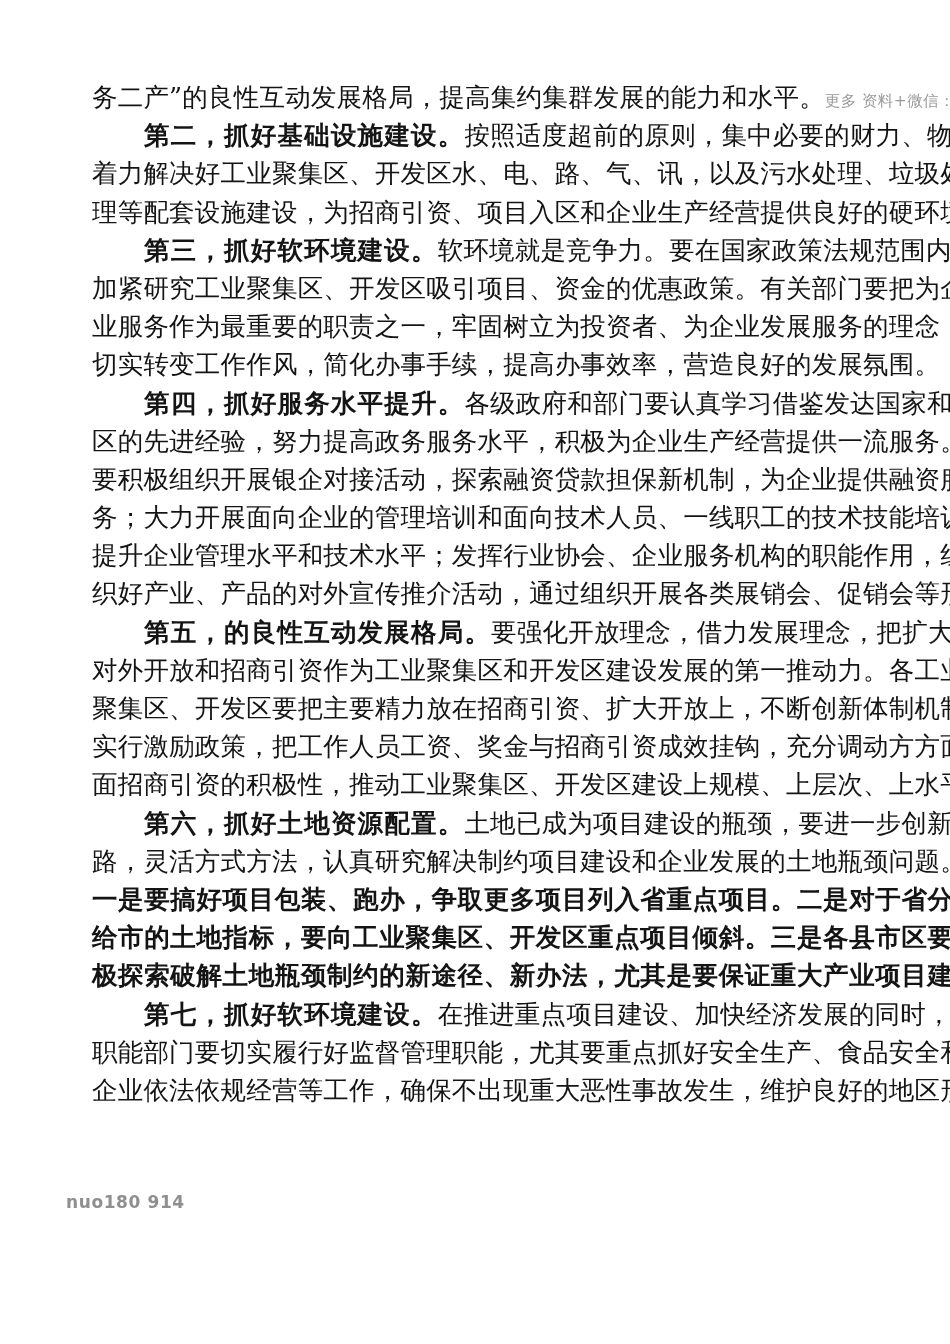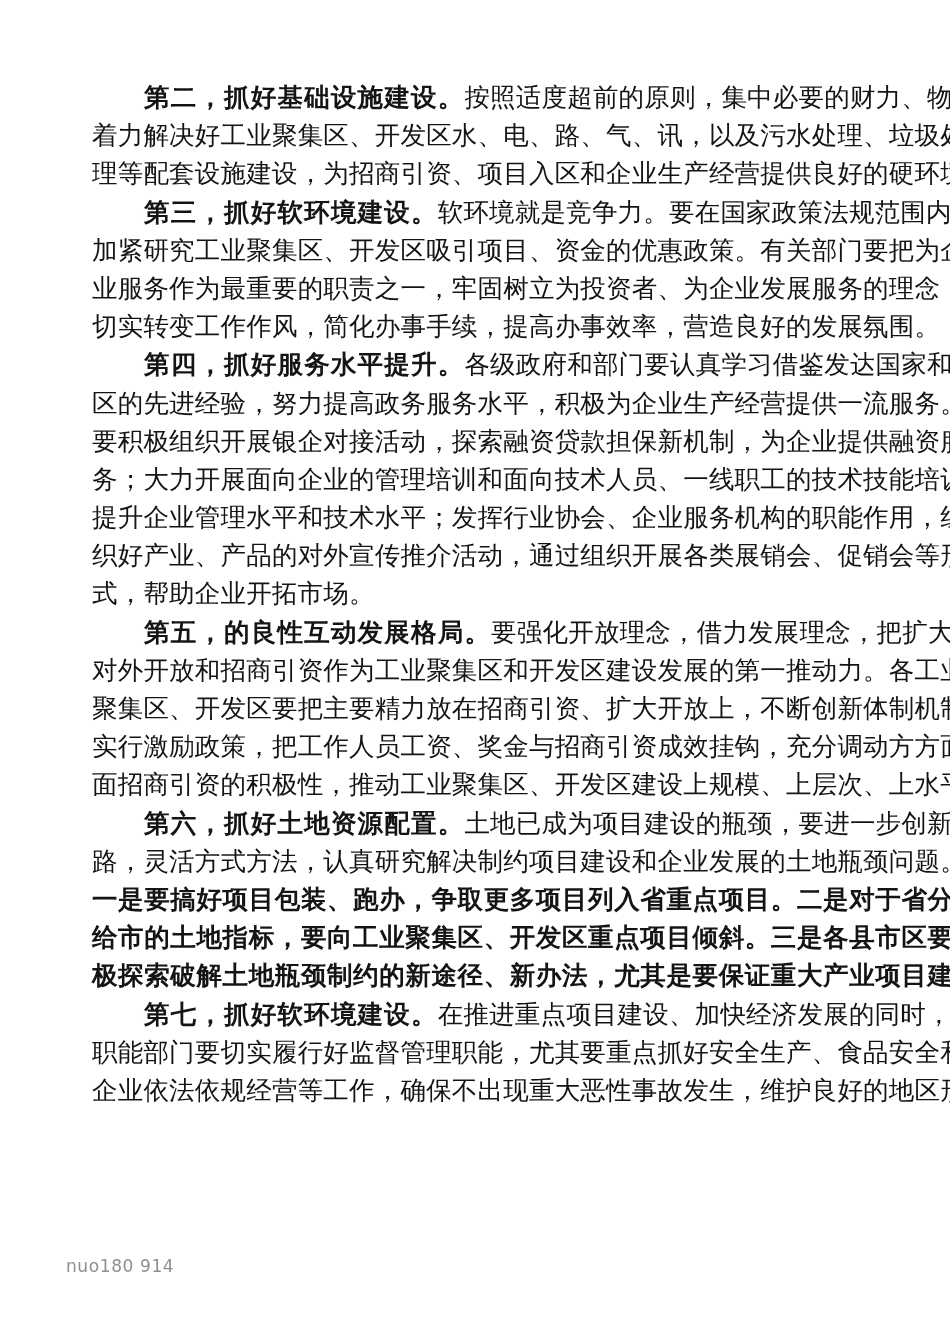--- a/index.html
+++ b/index.html
@@ -71,33 +71,35 @@
     color: #9a9a9a;
     font-size: 15.5px;
     font-family: "DejaVu Sans", "Liberation Sans", sans-serif;
     letter-spacing: 0.4px;
     font-weight: normal;
   }
 
   .wm-foot {
     position: absolute;
     left: 66px;
-    top: 1256px;
+    top: 1192px;
     color: #8f8f8f;
     font-size: 17px;
     font-family: "DejaVu Sans", "Liberation Sans", sans-serif;
     letter-spacing: 0.6px;
     white-space: nowrap;
+    font-weight: bold;
   }
 </style>
 </head>
 <body>
 
 <div class="page">
   <div class="doc-body" id="doc-body">
+      <div class="line flow"><span class="">务二产”的良性互动发展格局，提高集约集群发展的能力和水平。</span><span class="wm">更多 资料+微信：</span></div>
       <div class="line flow"><span class="indent">&nbsp;</span><span class="bold-head">第二，抓好基础设施建设。</span><span class="">按照适度超前的原则，集中必要的财力、物力，</span></div>
       <div class="line just">
         <span class="" style="display: contents;"><span class="ch">着</span><span class="ch">力</span><span class="ch">解</span><span class="ch">决</span><span class="ch">好</span><span class="ch">工</span><span class="ch">业</span><span class="ch">聚</span><span class="ch">集</span><span class="ch">区</span><span class="ch">、</span><span class="ch">开</span><span class="ch">发</span><span class="ch">区</span><span class="ch">水</span><span class="ch">、</span><span class="ch">电</span><span class="ch">、</span><span class="ch">路</span><span class="ch">、</span><span class="ch">气</span><span class="ch">、</span><span class="ch">讯</span><span class="ch">，</span><span class="ch">以</span><span class="ch">及</span><span class="ch">污</span><span class="ch">水</span><span class="ch">处</span><span class="ch">理</span><span class="ch">、</span><span class="ch">垃</span><span class="ch">圾</span><span class="ch">处</span></span>
       </div>
       <div class="line just">
         <span class="" style="display: contents;"><span class="ch">理</span><span class="ch">等</span><span class="ch">配</span><span class="ch">套</span><span class="ch">设</span><span class="ch">施</span><span class="ch">建</span><span class="ch">设</span><span class="ch">，</span><span class="ch">为</span><span class="ch">招</span><span class="ch">商</span><span class="ch">引</span><span class="ch">资</span><span class="ch">、</span><span class="ch">项</span><span class="ch">目</span><span class="ch">入</span><span class="ch">区</span><span class="ch">和</span><span class="ch">企</span><span class="ch">业</span><span class="ch">生</span><span class="ch">产</span><span class="ch">经</span><span class="ch">营</span><span class="ch">提</span><span class="ch">供</span><span class="ch">良</span><span class="ch">好</span><span class="ch">的</span><span class="ch">硬</span><span class="ch">环</span><span class="ch">境</span></span>
       </div>
       <div class="line flow"><span class="indent">&nbsp;</span><span class="bold-head">第三，抓好软环境建设。</span><span class="">软环境就是竞争力。要在国家政策法规范围内，</span></div>
       <div class="line just">
         <span class="" style="display: contents;"><span class="ch">加</span><span class="ch">紧</span><span class="ch">研</span><span class="ch">究</span><span class="ch">工</span><span class="ch">业</span><span class="ch">聚</span><span class="ch">集</span><span class="ch">区</span><span class="ch">、</span><span class="ch">开</span><span class="ch">发</span><span class="ch">区</span><span class="ch">吸</span><span class="ch">引</span><span class="ch">项</span><span class="ch">目</span><span class="ch">、</span><span class="ch">资</span><span class="ch">金</span><span class="ch">的</span><span class="ch">优</span><span class="ch">惠</span><span class="ch">政</span><span class="ch">策</span><span class="ch">。</span><span class="ch">有</span><span class="ch">关</span><span class="ch">部</span><span class="ch">门</span><span class="ch">要</span><span class="ch">把</span><span class="ch">为</span><span class="ch">企</span></span>
@@ -117,21 +119,20 @@
       </div>
       <div class="line just">
         <span class="" style="display: contents;"><span class="ch">务</span><span class="ch">；</span><span class="ch">大</span><span class="ch">力</span><span class="ch">开</span><span class="ch">展</span><span class="ch">面</span><span class="ch">向</span><span class="ch">企</span><span class="ch">业</span><span class="ch">的</span><span class="ch">管</span><span class="ch">理</span><span class="ch">培</span><span class="ch">训</span><span class="ch">和</span><span class="ch">面</span><span class="ch">向</span><span class="ch">技</span><span class="ch">术</span><span class="ch">人</span><span class="ch">员</span><span class="ch">、</span><span class="ch">一</span><span class="ch">线</span><span class="ch">职</span><span class="ch">工</span><span class="ch">的</span><span class="ch">技</span><span class="ch">术</span><span class="ch">技</span><span class="ch">能</span><span class="ch">培</span><span class="ch">训</span></span>
       </div>
       <div class="line just">
         <span class="" style="display: contents;"><span class="ch">提</span><span class="ch">升</span><span class="ch">企</span><span class="ch">业</span><span class="ch">管</span><span class="ch">理</span><span class="ch">水</span><span class="ch">平</span><span class="ch">和</span><span class="ch">技</span><span class="ch">术</span><span class="ch">水</span><span class="ch">平</span><span class="ch">；</span><span class="ch">发</span><span class="ch">挥</span><span class="ch">行</span><span class="ch">业</span><span class="ch">协</span><span class="ch">会</span><span class="ch">、</span><span class="ch">企</span><span class="ch">业</span><span class="ch">服</span><span class="ch">务</span><span class="ch">机</span><span class="ch">构</span><span class="ch">的</span><span class="ch">职</span><span class="ch">能</span><span class="ch">作</span><span class="ch">用</span><span class="ch">，</span><span class="ch">组</span></span>
       </div>
       <div class="line just">
         <span class="" style="display: contents;"><span class="ch">织</span><span class="ch">好</span><span class="ch">产</span><span class="ch">业</span><span class="ch">、</span><span class="ch">产</span><span class="ch">品</span><span class="ch">的</span><span class="ch">对</span><span class="ch">外</span><span class="ch">宣</span><span class="ch">传</span><span class="ch">推</span><span class="ch">介</span><span class="ch">活</span><span class="ch">动</span><span class="ch">，</span><span class="ch">通</span><span class="ch">过</span><span class="ch">组</span><span class="ch">织</span><span class="ch">开</span><span class="ch">展</span><span class="ch">各</span><span class="ch">类</span><span class="ch">展</span><span class="ch">销</span><span class="ch">会</span><span class="ch">、</span><span class="ch">促</span><span class="ch">销</span><span class="ch">会</span><span class="ch">等</span><span class="ch">形</span></span>
       </div>
-      <div class="line flow"><span class="">式，帮助企业开拓市场。</span></div>
       <div class="line flow"><span class="indent">&nbsp;</span><span class="bold-head">第五，的良性互动发展格局。</span><span class="">要强化开放理念，借力发展理念，把扩大对内</span></div>
       <div class="line just">
         <span class="" style="display: contents;"><span class="ch">对</span><span class="ch">外</span><span class="ch">开</span><span class="ch">放</span><span class="ch">和</span><span class="ch">招</span><span class="ch">商</span><span class="ch">引</span><span class="ch">资</span><span class="ch">作</span><span class="ch">为</span><span class="ch">工</span><span class="ch">业</span><span class="ch">聚</span><span class="ch">集</span><span class="ch">区</span><span class="ch">和</span><span class="ch">开</span><span class="ch">发</span><span class="ch">区</span><span class="ch">建</span><span class="ch">设</span><span class="ch">发</span><span class="ch">展</span><span class="ch">的</span><span class="ch">第</span><span class="ch">一</span><span class="ch">推</span><span class="ch">动</span><span class="ch">力</span><span class="ch">。</span><span class="ch">各</span><span class="ch">工</span><span class="ch">业</span></span>
       </div>
       <div class="line just">
         <span class="" style="display: contents;"><span class="ch">聚</span><span class="ch">集</span><span class="ch">区</span><span class="ch">、</span><span class="ch">开</span><span class="ch">发</span><span class="ch">区</span><span class="ch">要</span><span class="ch">把</span><span class="ch">主</span><span class="ch">要</span><span class="ch">精</span><span class="ch">力</span><span class="ch">放</span><span class="ch">在</span><span class="ch">招</span><span class="ch">商</span><span class="ch">引</span><span class="ch">资</span><span class="ch">、</span><span class="ch">扩</span><span class="ch">大</span><span class="ch">开</span><span class="ch">放</span><span class="ch">上</span><span class="ch">，</span><span class="ch">不</span><span class="ch">断</span><span class="ch">创</span><span class="ch">新</span><span class="ch">体</span><span class="ch">制</span><span class="ch">机</span><span class="ch">制</span></span>
       </div>
       <div class="line just">
         <span class="" style="display: contents;"><span class="ch">实</span><span class="ch">行</span><span class="ch">激</span><span class="ch">励</span><span class="ch">政</span><span class="ch">策</span><span class="ch">，</span><span class="ch">把</span><span class="ch">工</span><span class="ch">作</span><span class="ch">人</span><span class="ch">员</span><span class="ch">工</span><span class="ch">资</span><span class="ch">、</span><span class="ch">奖</span><span class="ch">金</span><span class="ch">与</span><span class="ch">招</span><span class="ch">商</span><span class="ch">引</span><span class="ch">资</span><span class="ch">成</span><span class="ch">效</span><span class="ch">挂</span><span class="ch">钩</span><span class="ch">，</span><span class="ch">充</span><span class="ch">分</span><span class="ch">调</span><span class="ch">动</span><span class="ch">方</span><span class="ch">方</span><span class="ch">面</span></span>
       </div>

